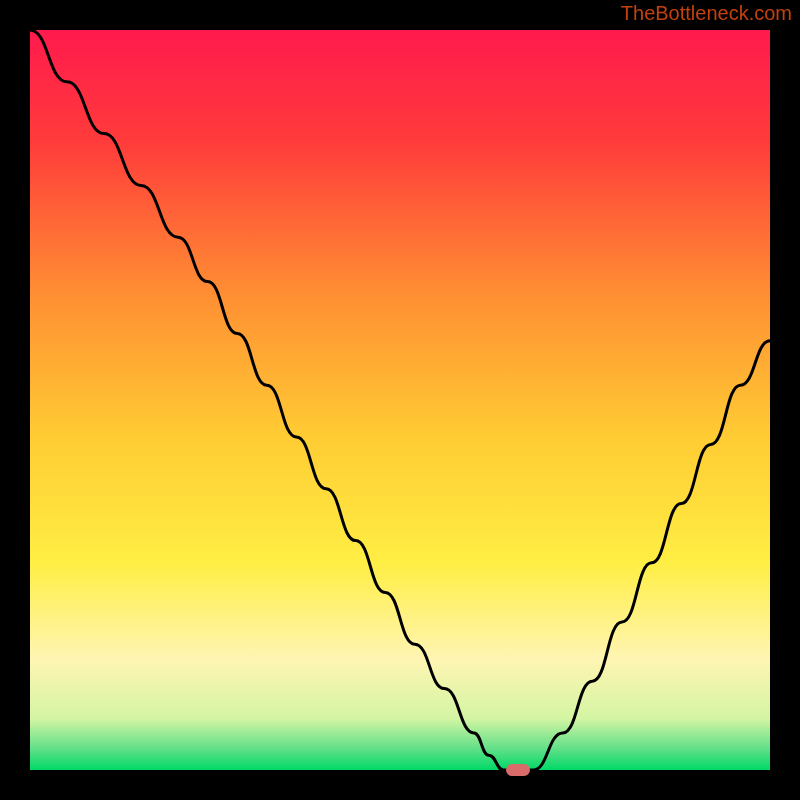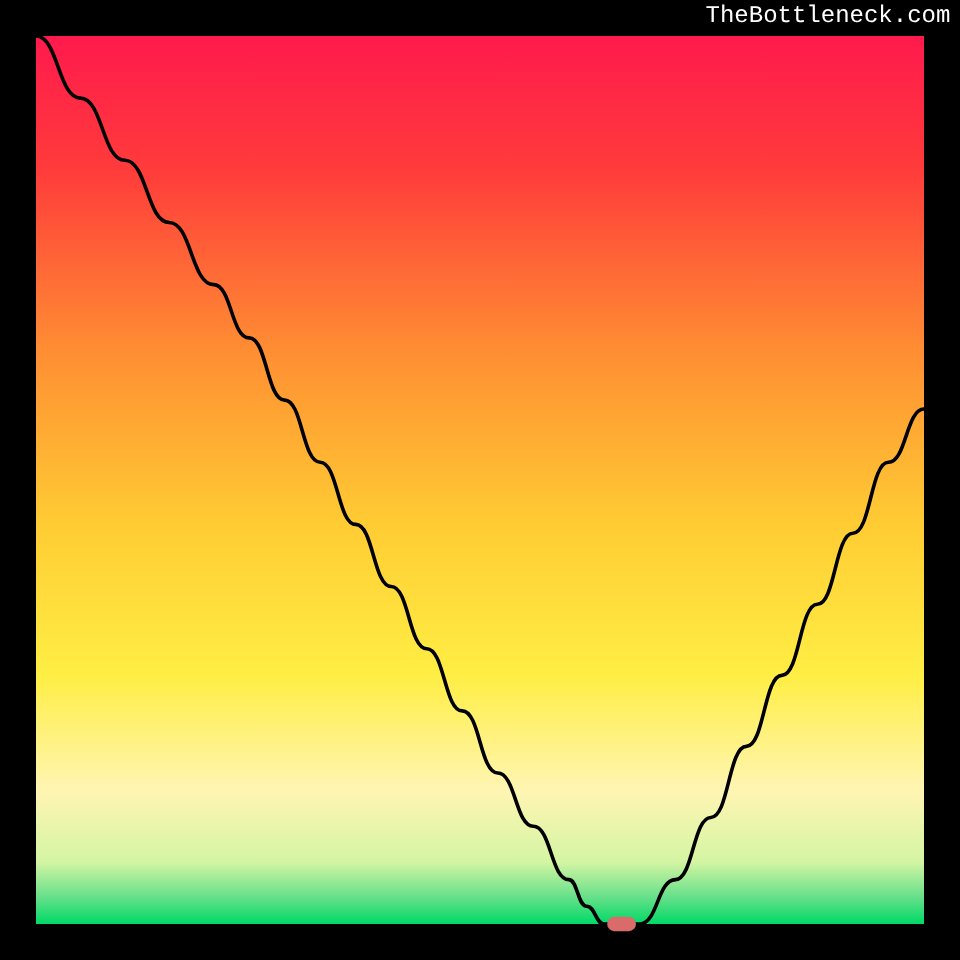--- a/index.html
+++ b/index.html
@@ -9,23 +9,22 @@
     height: 800px;
     background: #000;
     position: relative;
     font-family: Arial, sans-serif;
   }
   .watermark {
     position: absolute;
     top: 2px;
     right: 8px;
     font-size: 20px;
-    color: #ffffff;
+    color: #c2410c;
     z-index: 10;
-    font-family: Liberation Mono, monospace;
   }
   .chart-container {
     position: absolute;
     top: 0;
     left: 0;
     width: 800px;
     height: 800px;
   }
   .plot-area {
     position: absolute;

